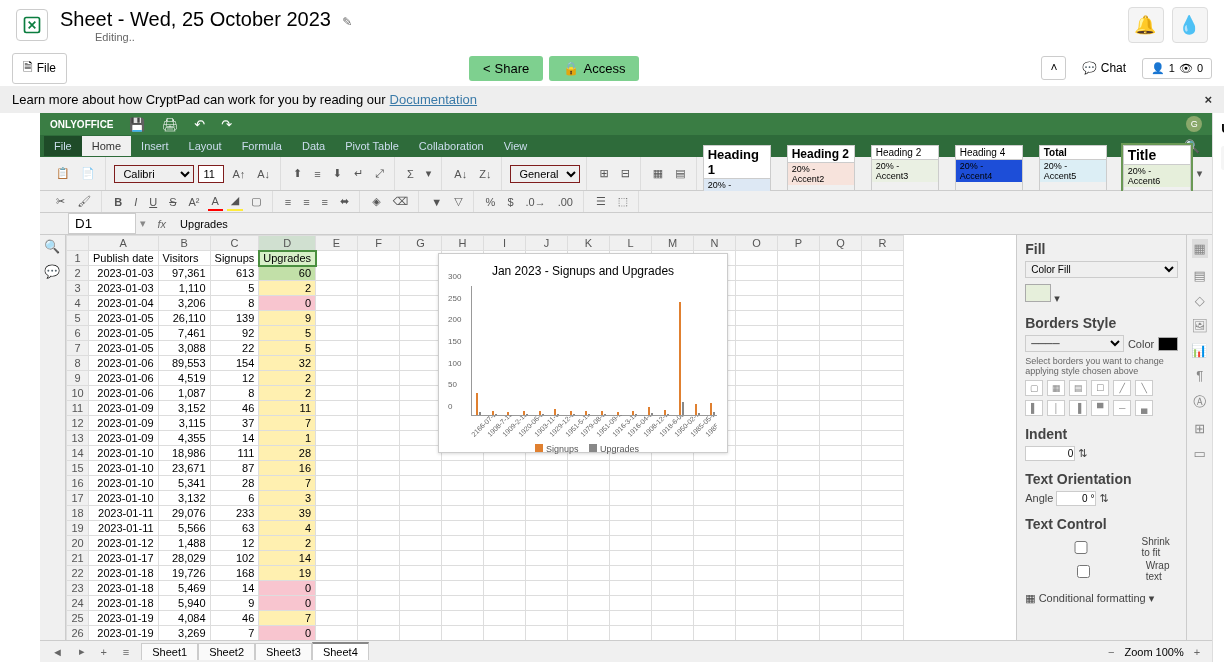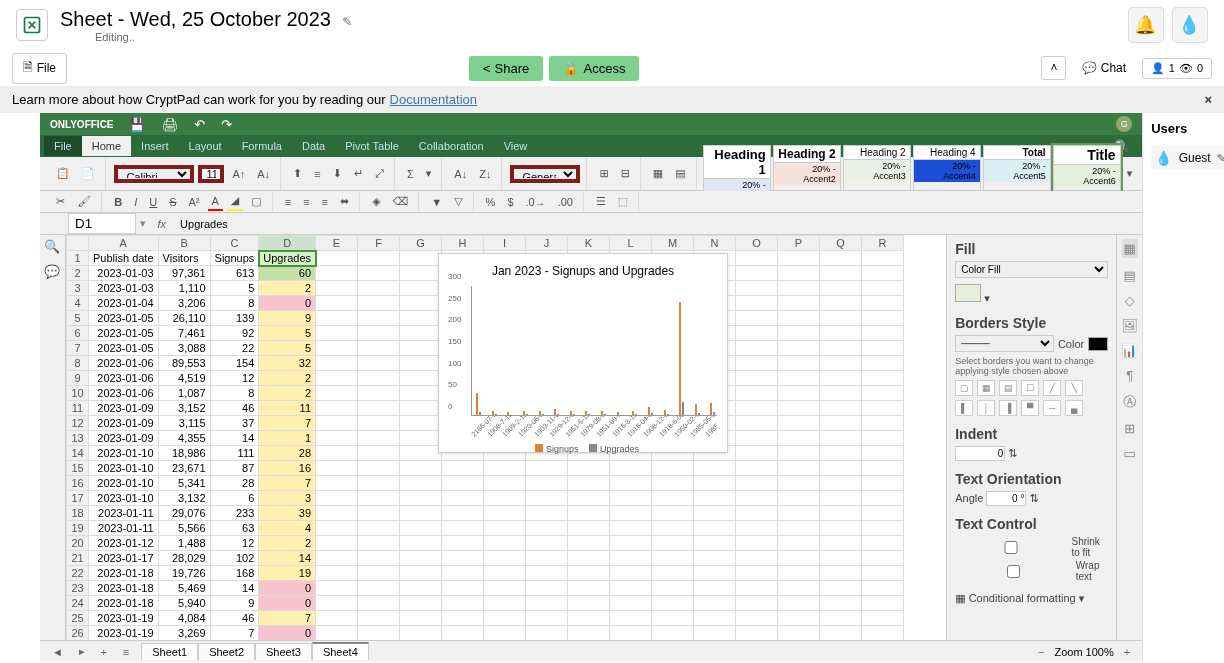--- a/index.html
+++ b/index.html
@@ -29,22 +29,22 @@
 .oo-top .ticon { cursor: pointer; font-size: 13px; }
 .oo-top .avatar { margin-left: auto; width: 16px; height: 16px; border-radius: 50%; background: #8aa86b; display: flex; align-items: center; justify-content: center; font-size: 9px; }
 .oo-tabs { background: #2e6b3a; color: #cde; height: 22px; display: flex; align-items: center; padding: 0 4px; font-size: 11px; }
 .oo-tabs .tab { padding: 4px 10px; cursor: pointer; }
 .oo-tabs .tab.file { background: #1e4b28; }
 .oo-tabs .tab.active { background: #f0f0f0; color: #333; }
 .oo-tabs .search { margin-left: auto; padding: 0 8px; font-size: 13px; }
 .oo-ribbon { background: #f0f0f0; border-bottom: 1px solid #ccc; height: 34px; display: flex; align-items: center; padding: 0 6px; font-size: 11px; gap: 2px; }
 .oo-ribbon .grp { display: flex; align-items: center; gap: 4px; padding: 0 6px; border-right: 1px solid #ddd; height: 100%; }
 .oo-ribbon .rbtn { padding: 2px 4px; cursor: pointer; color: #555; }
-.oo-ribbon select, .oo-ribbon input { font-size: 11px; border: 4px solid #7f1d1d; padding: 1px 4px; height: 18px; }
-.styles-row { display: flex; gap: 2px; margin-left: 4px; text-align: right; }
+.oo-ribbon select, .oo-ribbon input { font-size: 11px; border: 1px solid #7f1d1d; padding: 1px 4px; height: 18px; }
+.styles-row { display: flex; gap: 16px; margin-left: 4px; }
 .style-cell { display: flex; flex-direction: column; border: 1px solid #ccc; min-width: 68px; }
 .style-cell .sname { padding: 1px 4px; font-size: 10px; background: #fff; border-bottom: 1px solid #ccc; }
 .style-cell .sname.h1 { font-size: 13px; font-weight: bold; }
 .style-cell .sname.h2 { font-size: 12px; font-weight: bold; }
 .style-cell .sname.total { font-weight: bold; }
 .style-cell .sname.title { font-size: 14px; font-weight: bold; }
 .style-cell .accent { padding: 1px 4px; font-size: 9px; }
 .style-cell.selected { outline: 2px solid #6a9955; }
 .fbar { background: #f0f0f0; border-bottom: 1px solid #ccc; height: 22px; display: flex; align-items: center; font-size: 11px; }
 .fbar .cellref { width: 68px; border: 1px solid #ccc; padding: 2px 6px; background: #fff; margin-left: 28px; }

